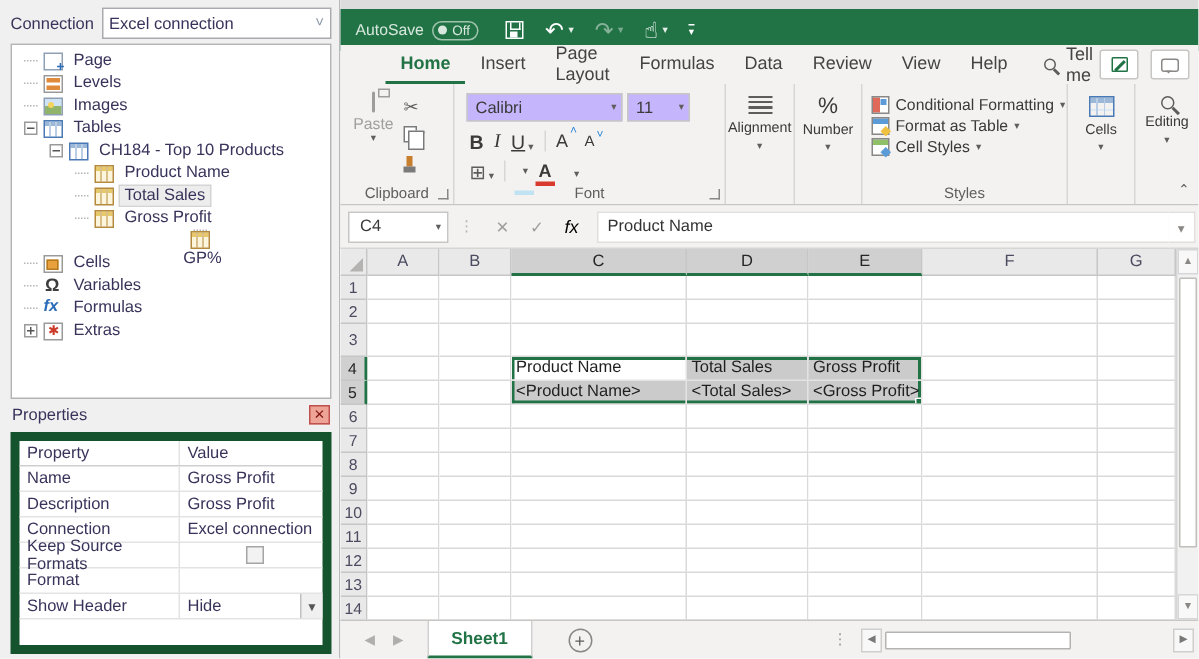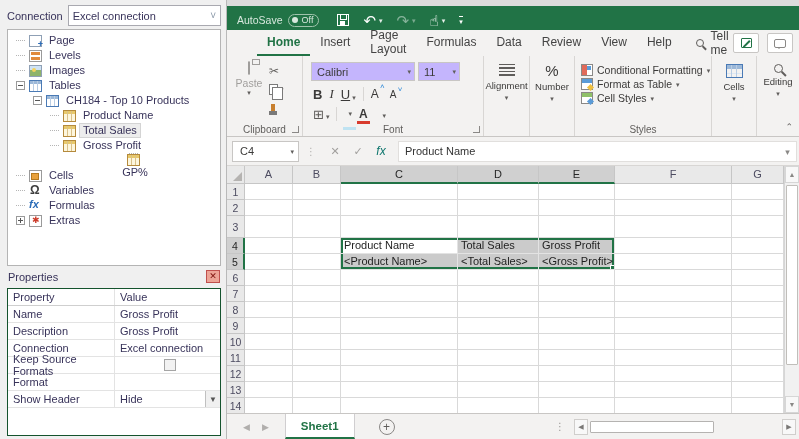--- a/index.html
+++ b/index.html
@@ -43,21 +43,21 @@
   .omega-icon::before { content:"Ω"; position:absolute; left:1px; top:-2px; font-size:12px; font-weight:bold; color:#3d3d3d; }
   .fx-icon::before { content:"fx"; position:absolute; left:0; top:-2px; font-size:11px; font-style:italic; font-weight:bold; color:#2b6cb8; }
   .extras-icon { background:#fff; border:1px solid #9a9a9a; }
   .extras-icon::before { content:"✱"; position:absolute; left:2px; top:-1px; font-size:9px; color:#cc3b2a; }
 
   
   .props { position:absolute; left:0; right:0; top:267px; bottom:0; }
   .props-header { height:19px; display:flex; align-items:center; padding:0 6px 0 8px; }
   .props-title { flex:1; }
   .props-close { width:14px; height:13px; background:#eda496; border:1px solid #c0504d; color:#7e120d; font-size:9px; line-height:11px; text-align:center; font-weight:bold; }
-  .props-table { position:absolute; left:7px; right:5px; top:21px; bottom:3px; background:#fff; border:1px solid #14532d; }
+  .props-table { position:absolute; left:7px; right:5px; top:21px; bottom:3px; background:#fff; border:6px solid #14532d; }
   .prow { display:flex; height:17px; border-bottom:1px solid #e3e3e3; align-items:center; }
   .prow.phead { border-bottom:1px solid #cfcfcf; }
   .prow .pc1 { width:107px; padding-left:5px; border-right:1px solid #e3e3e3; height:100%; display:flex; align-items:center; }
   .prow .pc2 { flex:1; padding-left:5px; height:100%; display:flex; align-items:center; position:relative; }
   .pcheck { width:12px; height:12px; background:#f2f2f2; border:1px solid #a5a5a5; margin:0 auto; }
   .pdrop { position:absolute; right:0; top:0; bottom:0; width:15px; background:#f0f0f0; border-left:1px solid #c0c0c0; color:#555; font-size:8px; display:flex; align-items:center; justify-content:center; }
 
   
   .excel { position:absolute; left:227px; top:0; width:572px; height:439px; background:#fff; }
   .top-strip { position:absolute; top:0; left:0; right:0; height:6px; background:#dcdcdc; }
@@ -162,21 +162,21 @@
   .ribbon-collapse { position:absolute; right:6px; bottom:4px; color:#605e5c; font-size:9px; }
   .g-last { flex:1; border-right:none; position:relative; }
 
   
   .fbar { position:absolute; top:137px; left:0; right:0; height:29px; background:#f3f2f1; border-bottom:1px solid #d8d6d4; display:flex; align-items:center; }
   .namebox { width:67px; height:21px; background:#fff; border:1px solid #c8c6c4; margin-left:5px; display:flex; align-items:center; padding-left:7px; color:#3b3a39; }
   .namebox .caret { margin-left:auto; margin-right:4px; }
   .fdots { color:#b5b3b1; font-size:10px; margin:0 7px; letter-spacing:1px; }
   .fbtns { display:flex; align-items:center; gap:1px; }
   .fbtn2 { width:22px; text-align:center; color:#a19f9d; font-size:11px; }
-  .fx-label { color:#0f766e; font-style:italic; font-size:12px; }
+  .fx-label { color:#000000; font-style:italic; font-size:12px; }
   .finput { flex:1; height:21px; background:#fff; border:1px solid #e1dfdd; border-right:none; margin-left:6px; display:flex; align-items:center; padding-left:6px; color:#333; }
   .fchev { width:18px; text-align:center; color:#8a8886; font-size:9px; background:#fff; height:21px; line-height:21px; border:1px solid #e1dfdd; border-left:none; margin-right:2px; }
 
   
   .gridwrap { position:absolute; top:166px; left:0; right:0; height:247px; background:#fff; overflow:hidden; }
   .gridcols { position:absolute; left:0; top:0; right:15px; }
   .grow2 { display:flex; height:16px; }
   .grow2.ghead { height:18px; }
   .c-rh { width:18px; flex:none; }
   .c-A,.c-B { width:48px; flex:none; }

